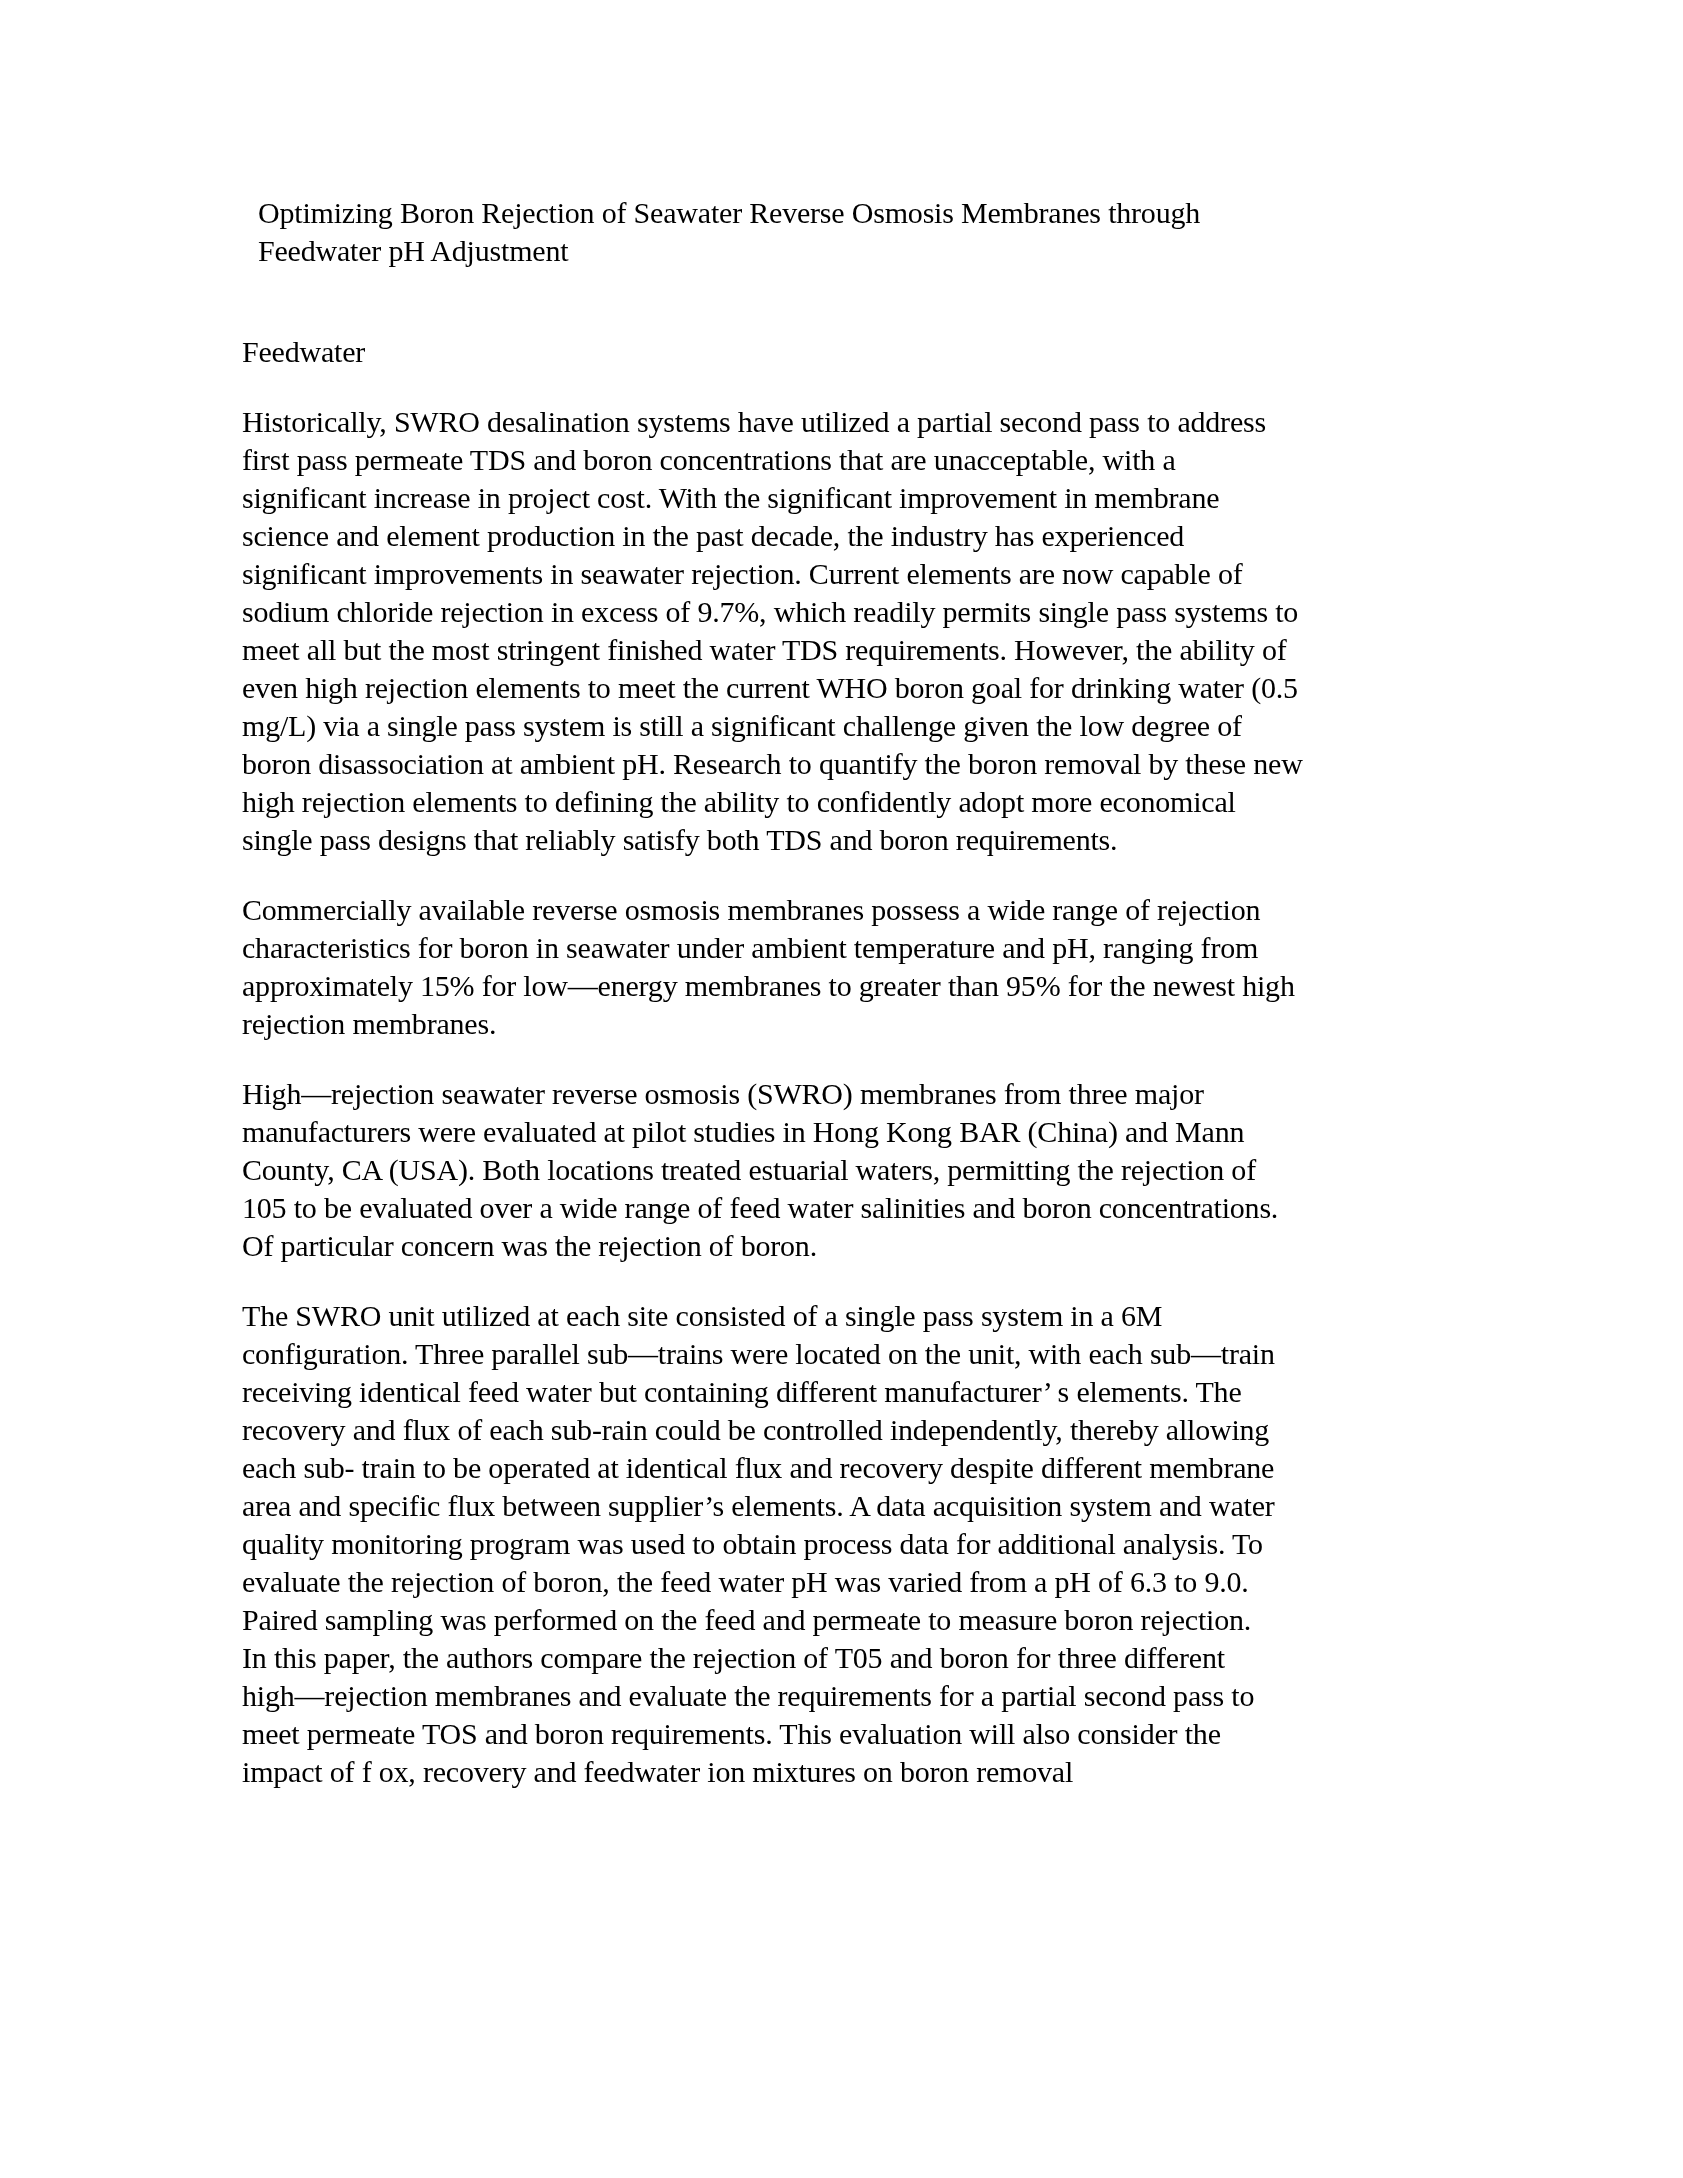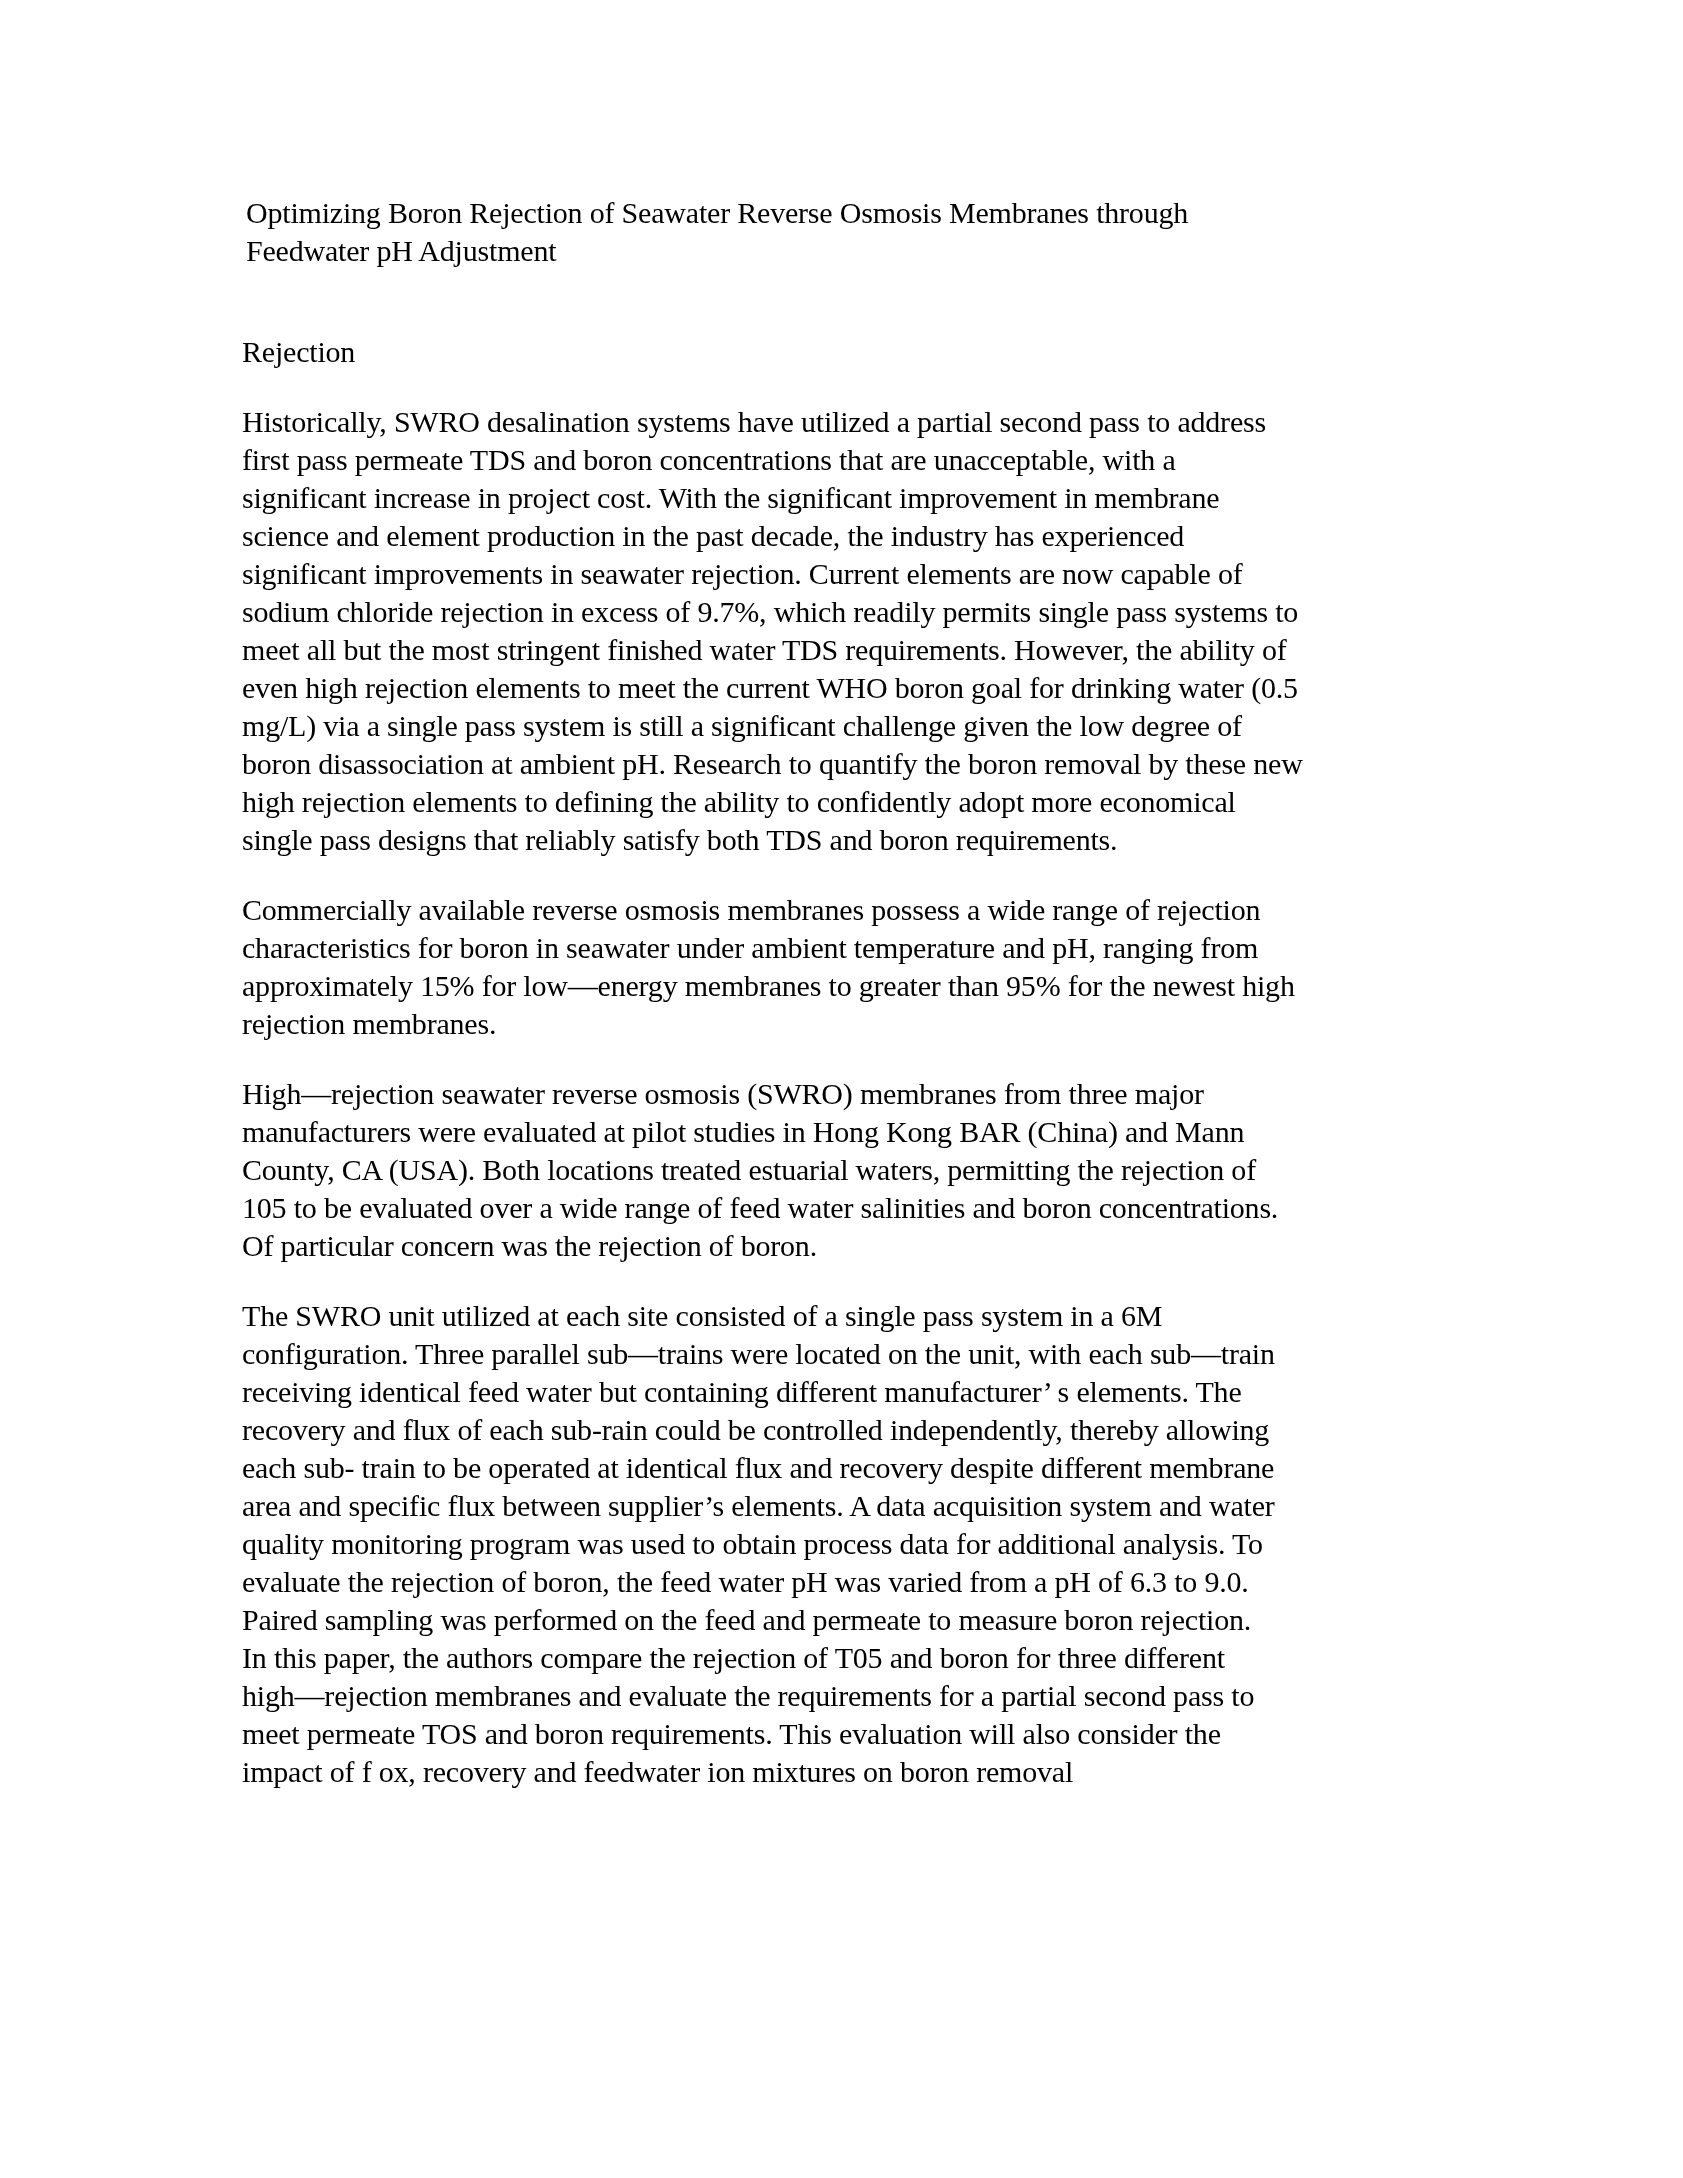--- a/index.html
+++ b/index.html
@@ -20,39 +20,39 @@
     position: absolute;
     left: 242px;
     top: 194px;
     width: 1386px;
     font-size: 30px;
     line-height: 38px;
     letter-spacing: -0.2px;
   }
   .doc-title {
     white-space: pre-line;
-    margin: 0 0 63px 4px;
+    margin: 0 0 63px 16px;
   }
   .doc-heading {
     margin: 0 0 32px 0;
   }
   .doc-para {
     white-space: pre-line;
     margin: 0 0 32px 0;
     font-family: Liberation Serif, serif;
   }
 </style>
 </head>
 <body>
 
 <div class="page">
   <div class="content">
     <div class="doc-title">Optimizing Boron Rejection of Seawater Reverse Osmosis Membranes through
 Feedwater pH Adjustment</div>
-    <div class="doc-heading">Rejection</div>
+    <div class="doc-heading">Feedwater</div>
     <p class="doc-para">Historically, SWRO desalination systems have utilized a partial second pass to address
 first pass permeate TDS and boron concentrations that are unacceptable, with a
 significant increase in project cost. With the significant improvement in membrane
 science and element production in the past decade, the industry has experienced
 significant improvements in seawater rejection. Current elements are now capable of
 sodium chloride rejection in excess of 9.7%, which readily permits single pass systems to
 meet all but the most stringent finished water TDS requirements. However, the ability of
 even high rejection elements to meet the current WHO boron goal for drinking water (0.5
 mg/L) via a single pass system is still a significant challenge given the low degree of
 boron disassociation at ambient pH. Research to quantify the boron removal by these new

